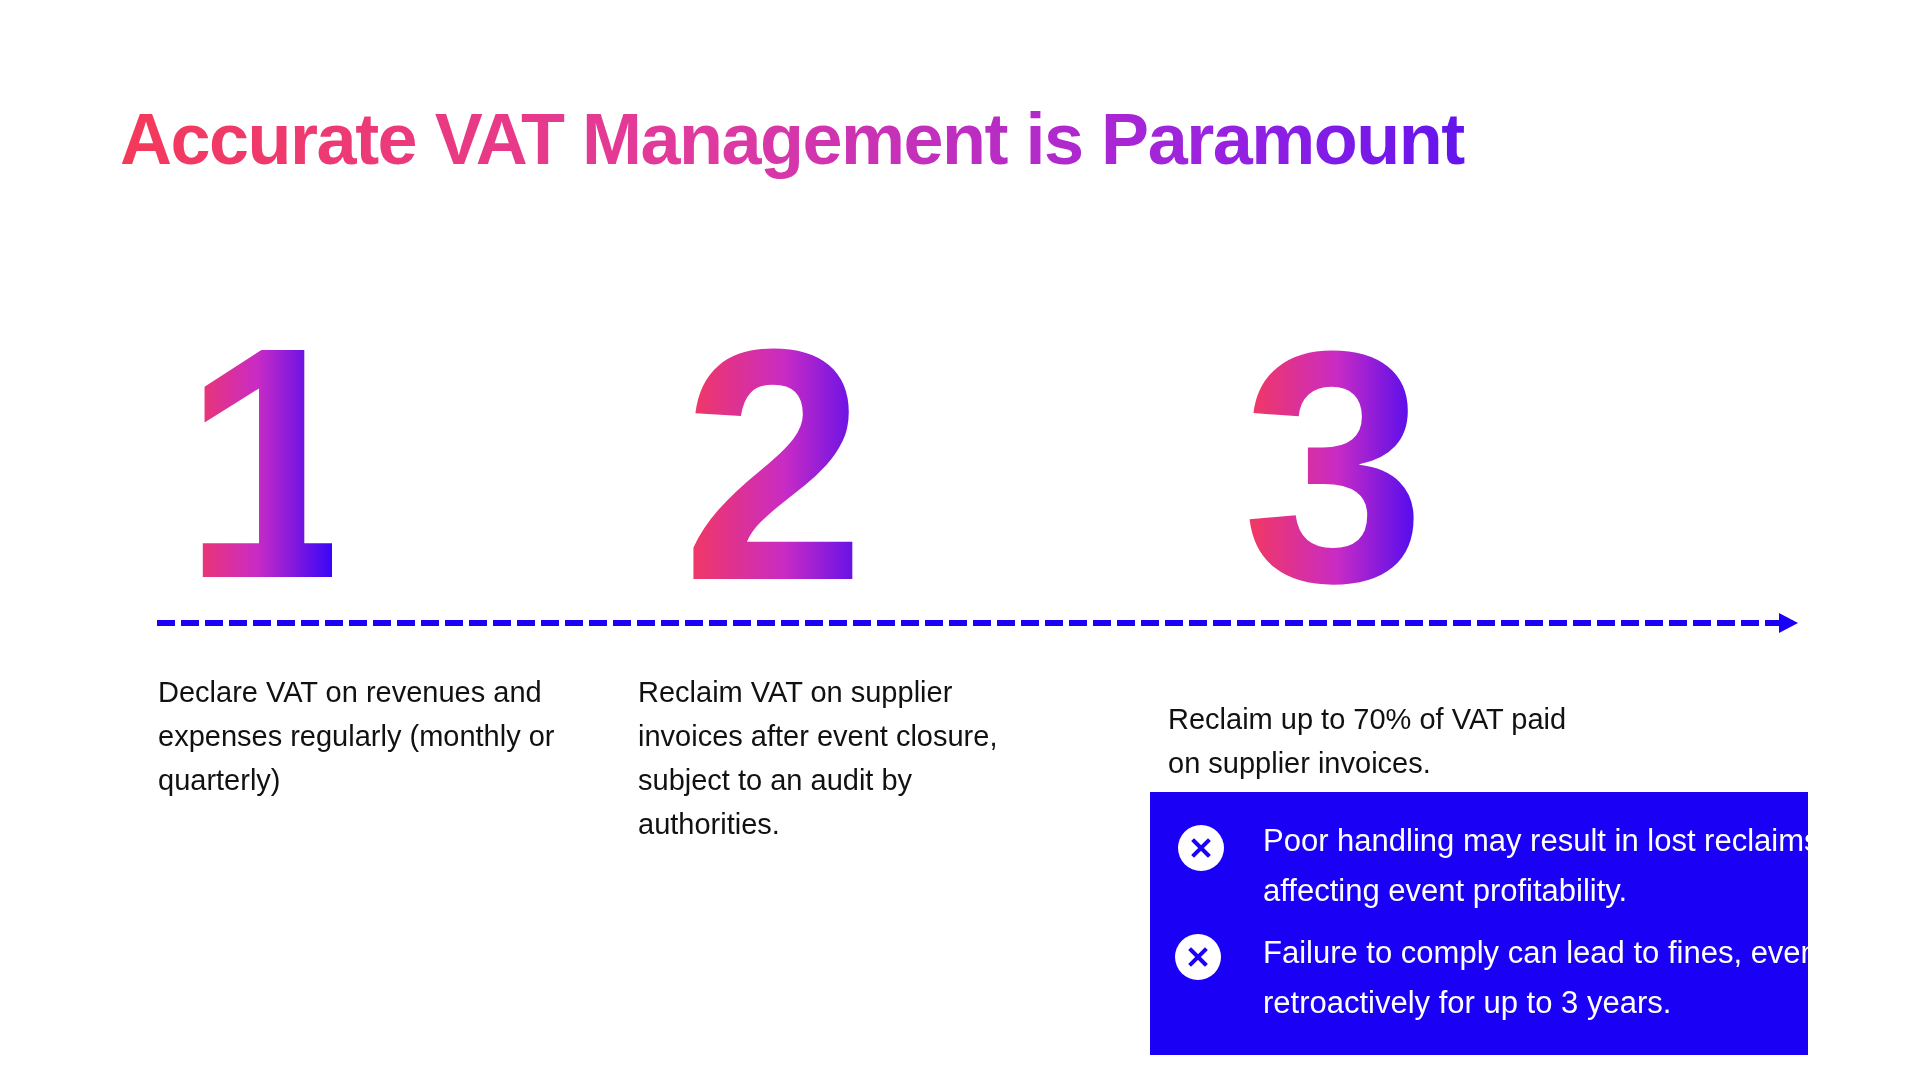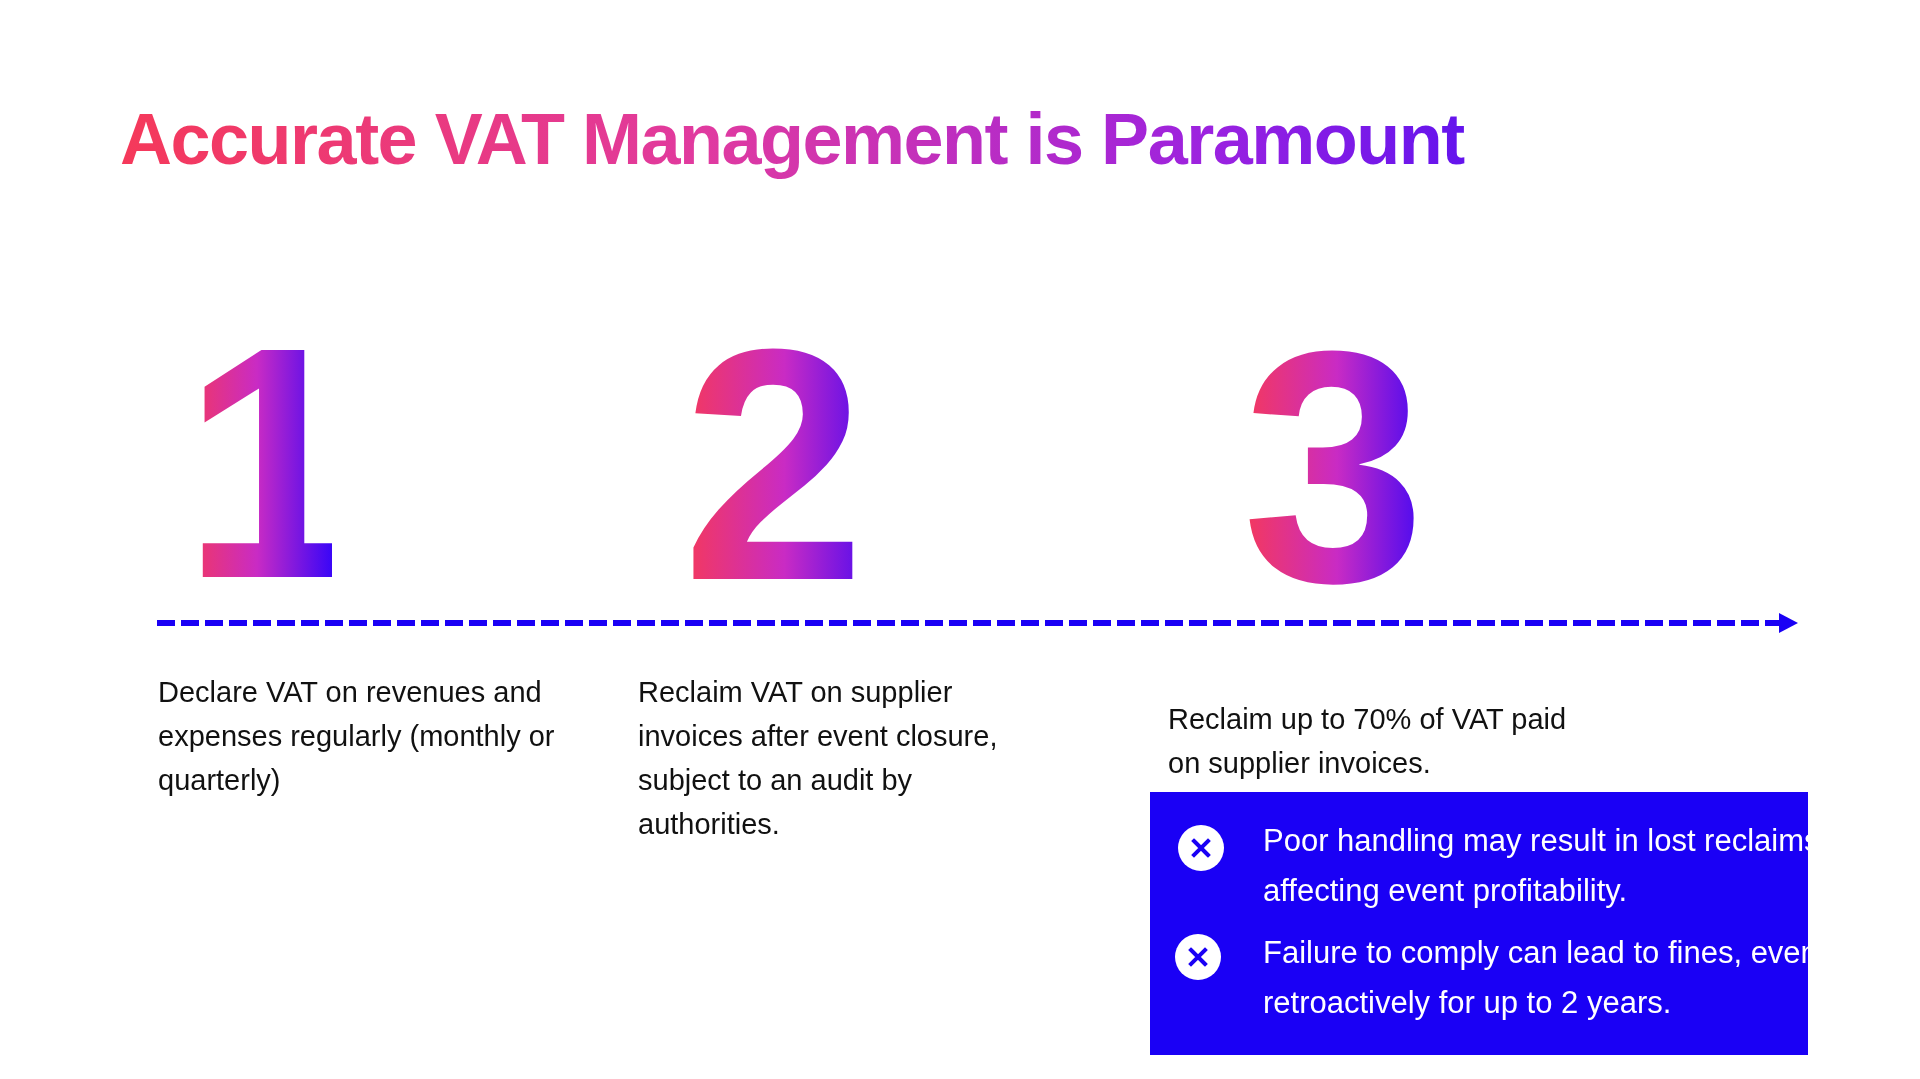--- a/index.html
+++ b/index.html
@@ -74,15 +74,15 @@
         </svg>
     </span>
     <div class="warn-text">Poor handling may result in lost reclaims, affecting event profitability.</div>
   </div>
   <div class="warn-item warn-item-2">
     <span class="x-icon">
       <svg width="20" height="20" viewBox="0 0 20 20">
           <path d="M3 3 L17 17 M17 3 L3 17" stroke="#1a00f5" stroke-width="4" stroke-linecap="square"></path>
         </svg>
     </span>
-    <div class="warn-text">Failure to comply can lead to fines, even retroactively for up to 2 years.</div>
+    <div class="warn-text">Failure to comply can lead to fines, even retroactively for up to 3 years.</div>
   </div>
 </div>
 
 </body></html>

